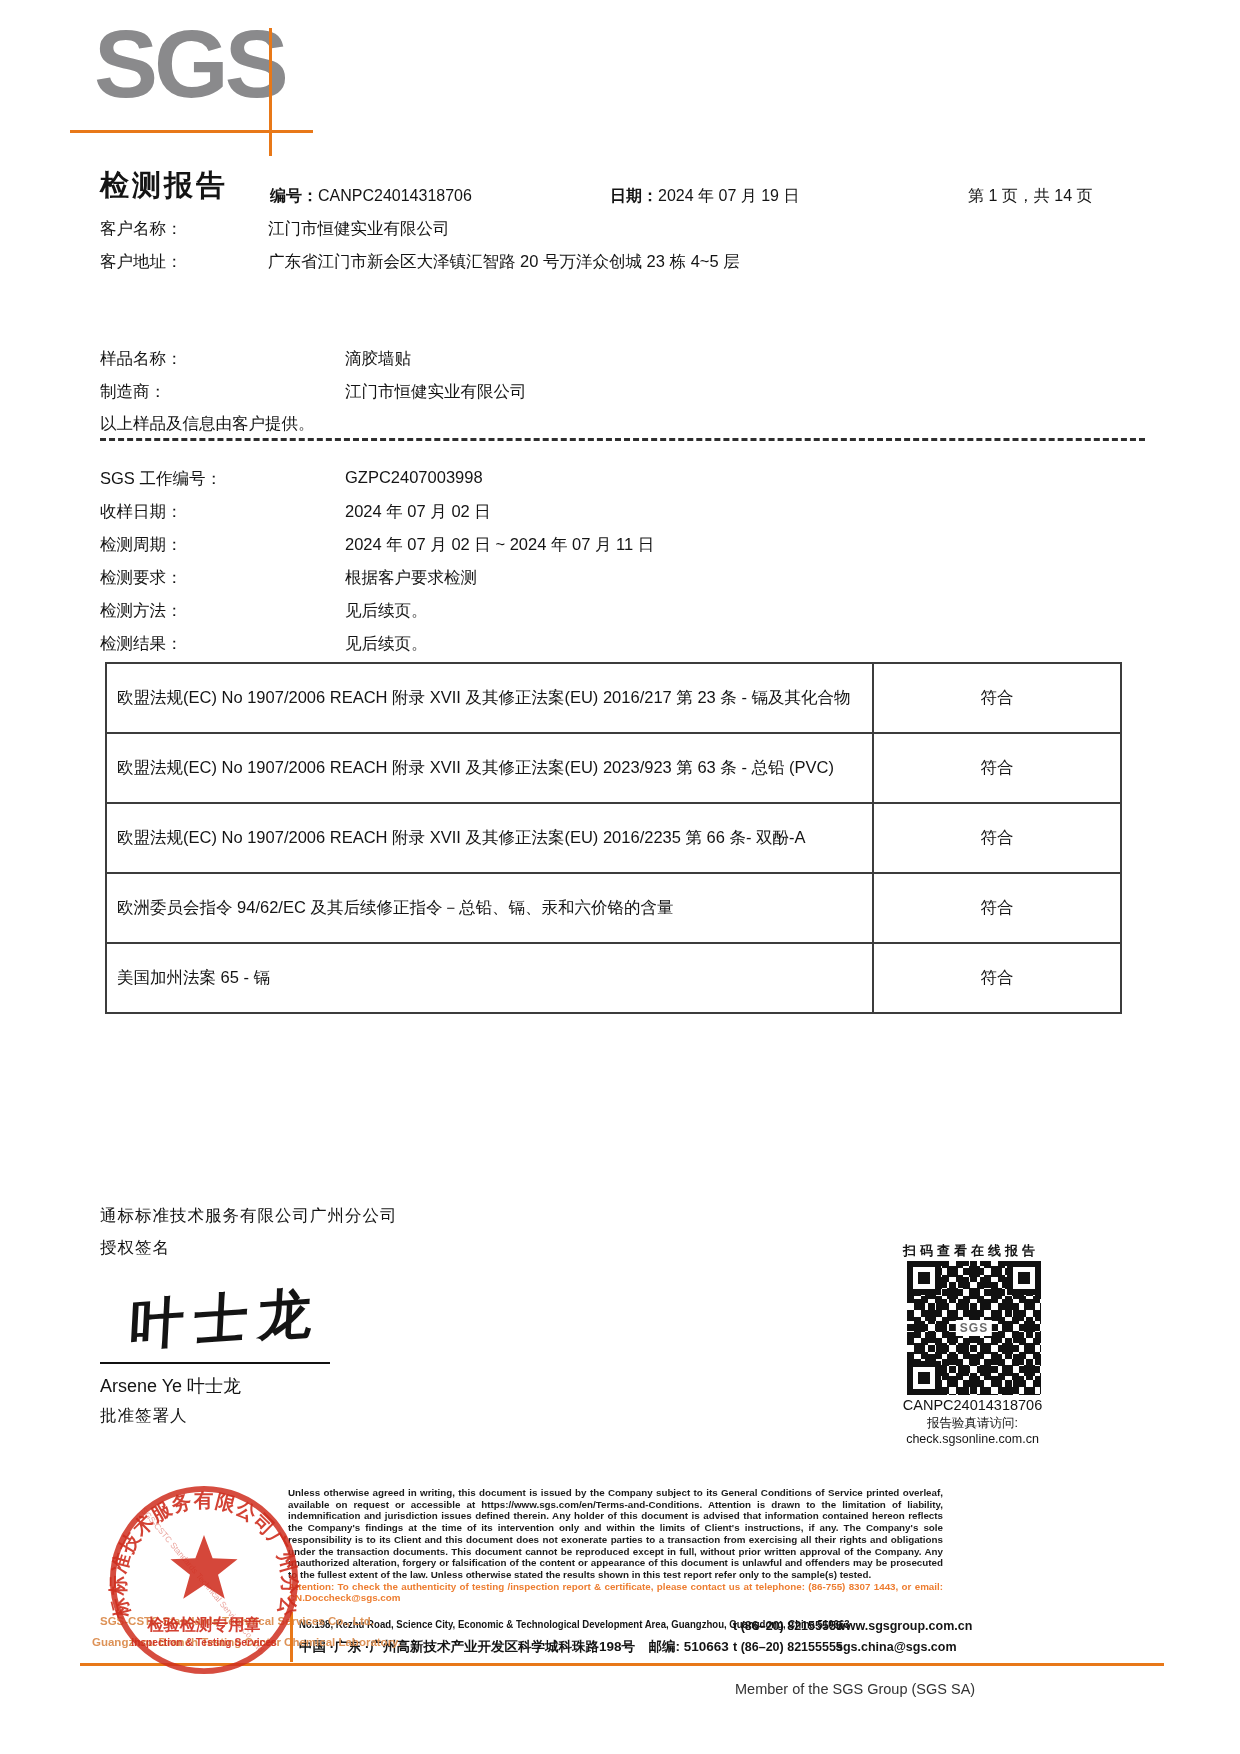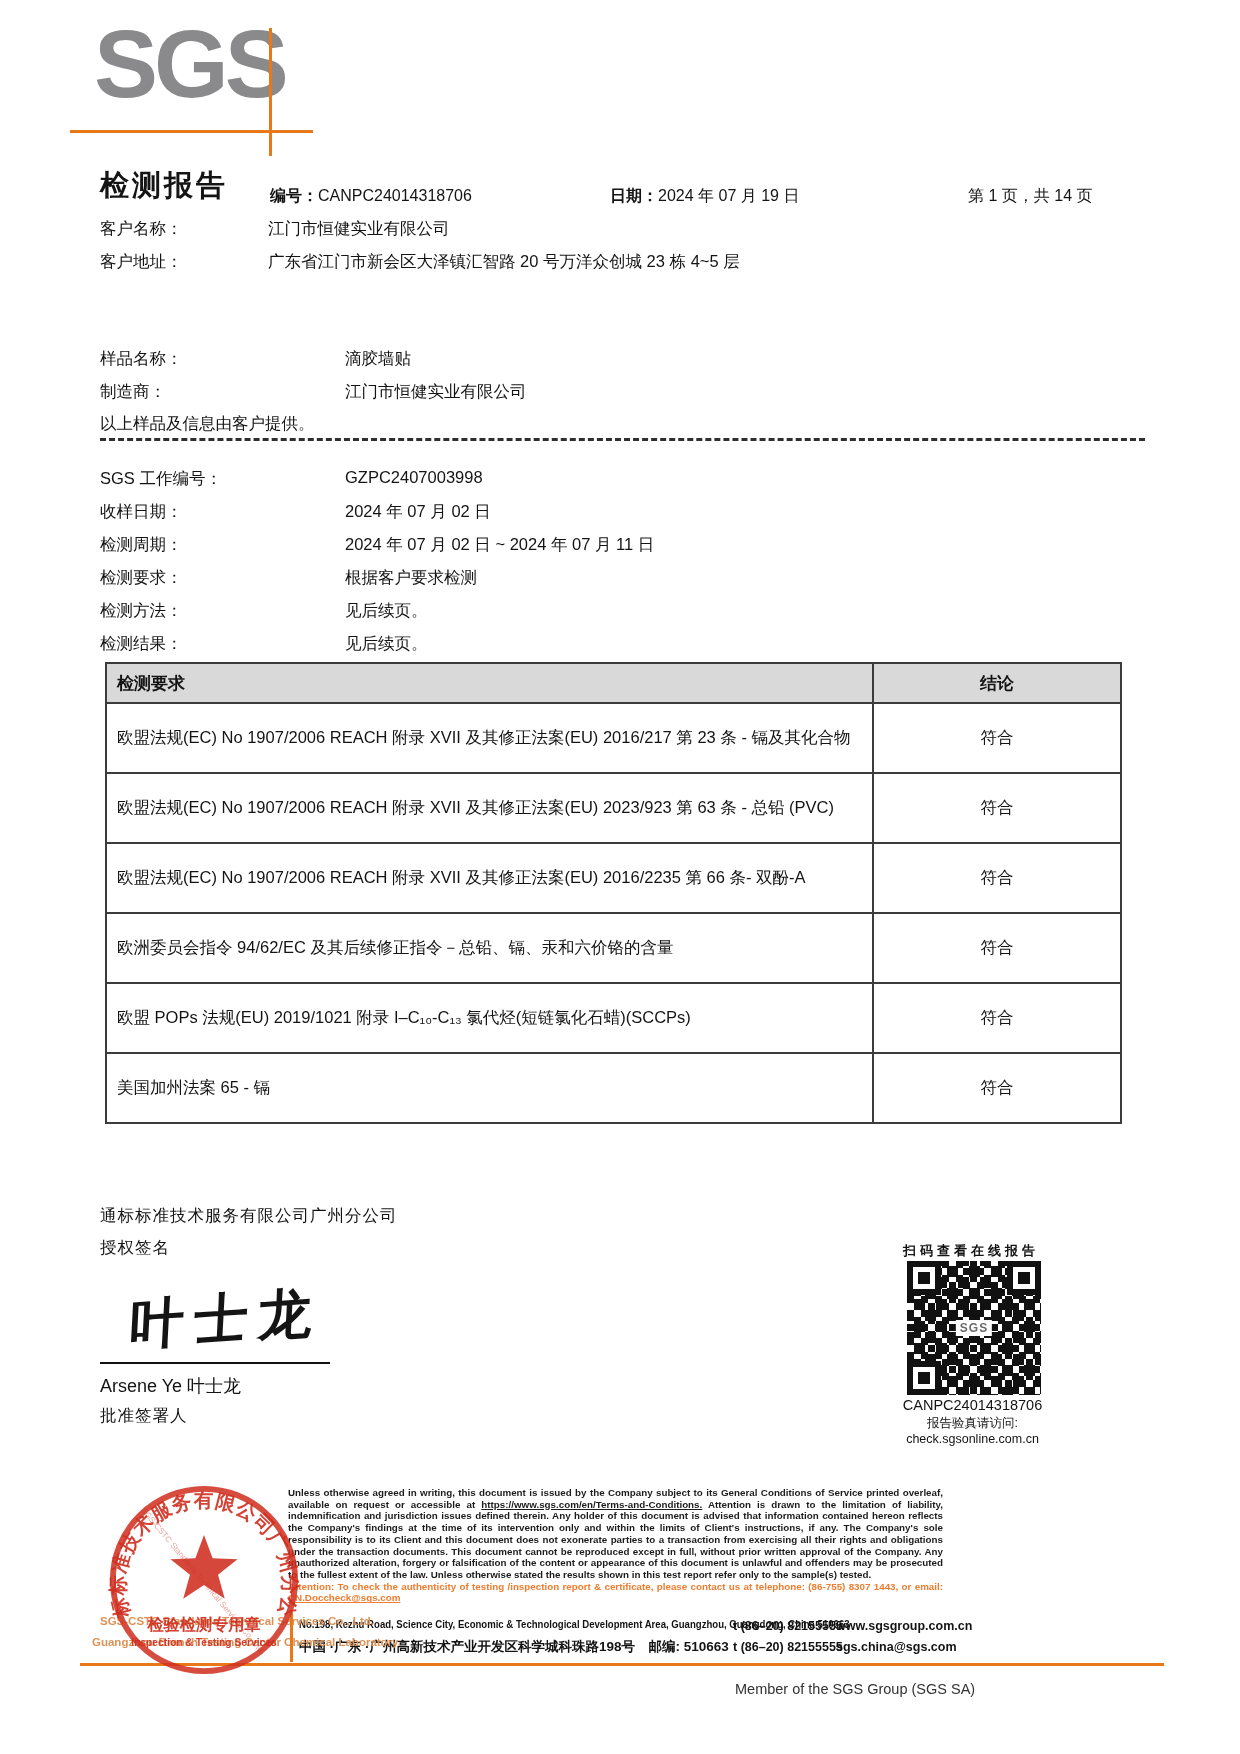--- a/index.html
+++ b/index.html
@@ -64,21 +64,21 @@
   .qr-url{left:880px;top:1432px;width:185px;text-align:center;font-size:12.5px;}
 
   
   .stamp-svg{left:106px;top:1482px;z-index:3;}
   .co-orange{color:#dd9257;font-size:11.5px;white-space:nowrap;z-index:1;font-weight:bold;}
   .co-line1{left:100px;top:1615px;}
   .co-line2{left:92px;top:1636px;}
 
   .legal{left:288px;top:1487px;width:655px;font-size:9.8px;line-height:11.7px;
          text-align:justify;font-weight:600;color:#1c1c1c;}
-  .u{text-decoration:underline;}
+  .u{}
   .attention{color:#ed7d31;}
   .attn-email{color:#ed7d31;}
 
   .addr-vline{left:290px;top:1612px;width:2.5px;height:50px;background:#e87818;z-index:2;}
   .addr-en{left:299px;top:1619px;font-size:10.3px;white-space:nowrap;font-weight:600;
            transform-origin:left top;transform:scaleX(.93);}
   .addr-cn{left:299px;top:1638px;font-size:13.5px;white-space:nowrap;font-weight:600;}
   .tel-1{left:733px;top:1619px;font-size:12.5px;white-space:nowrap;font-weight:600;}
   .tel-2{left:733px;top:1640px;font-size:12.5px;white-space:nowrap;font-weight:600;}
   .net-1{left:836px;top:1619px;font-size:12.5px;white-space:nowrap;font-weight:600;}
@@ -148,42 +148,34 @@
     <span class="lbl">检测结果：</span>
     <span class="val">见后续页。</span>
   </div>
 
   <table class="result-table">
     <colgroup>
         <col class="c1">
         <col class="c2">
       </colgroup>
     <tbody>
-        <tr>
-      <th>检测要求</th>
-      <th class="con">结论</th>
-    </tr>
     <tr>
       <td>欧盟法规(EC) No 1907/2006 REACH 附录 XVII 及其修正法案(EU) 2016/217 第 23 条 - 镉及其化合物</td>
       <td class="con">符合</td>
     </tr>
     <tr>
       <td>欧盟法规(EC) No 1907/2006 REACH 附录 XVII 及其修正法案(EU) 2023/923 第 63 条 - 总铅 (PVC)</td>
       <td class="con">符合</td>
     </tr>
     <tr>
       <td>欧盟法规(EC) No 1907/2006 REACH 附录 XVII 及其修正法案(EU) 2016/2235 第 66 条- 双酚-A</td>
       <td class="con">符合</td>
     </tr>
     <tr>
       <td>欧洲委员会指令 94/62/EC 及其后续修正指令－总铅、镉、汞和六价铬的含量</td>
-      <td class="con">符合</td>
-    </tr>
-    <tr>
-      <td>欧盟 POPs 法规(EU) 2019/1021 附录 I–C₁₀-C₁₃ 氯代烃(短链氯化石蜡)(SCCPs)</td>
       <td class="con">符合</td>
     </tr>
     <tr>
       <td>美国加州法案 65 - 镉</td>
       <td class="con">符合</td>
     </tr>
   </tbody>
     </table>
 
   <div class="abs signoff-company">通标标准技术服务有限公司广州分公司</div>

